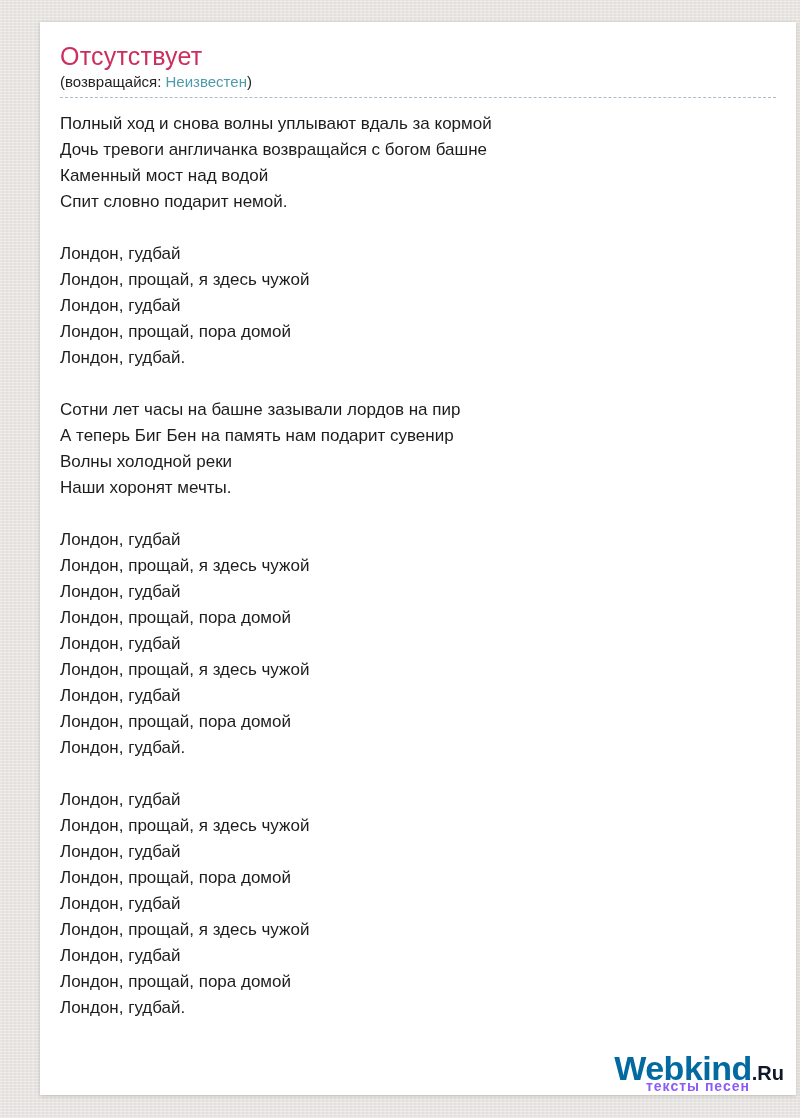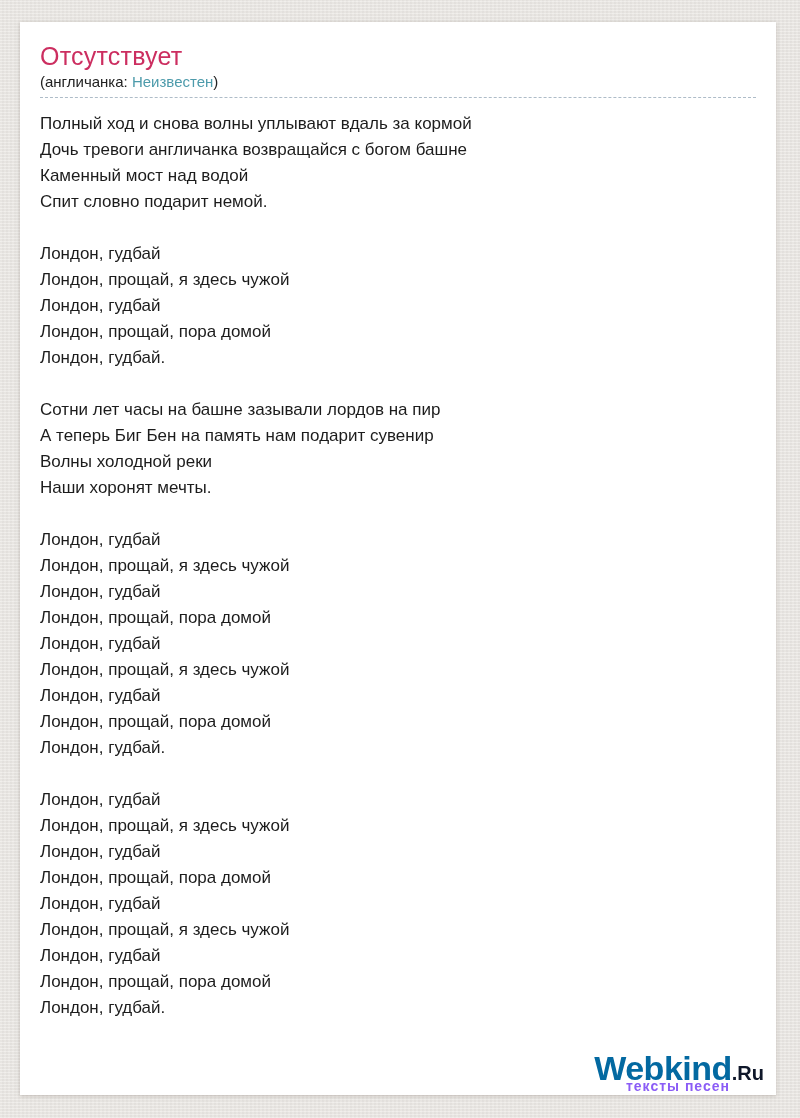--- a/index.html
+++ b/index.html
@@ -11,21 +11,21 @@
     height: 1118px;
     background-color: #e9e6e2;
     background-image:
       repeating-linear-gradient(0deg, rgba(255,255,255,0.25) 0 1px, rgba(0,0,0,0.015) 1px 3px),
       repeating-linear-gradient(90deg, rgba(255,255,255,0.12) 0 2px, rgba(0,0,0,0.012) 2px 4px);
     position: relative;
     overflow: hidden;
   }
   .card {
     position: absolute;
-    left: 20px;
+    left: 40px;
     top: 22px;
     width: 756px;
     height: 1073px;
     background: #ffffff;
     box-shadow: 0 1px 4px rgba(120,110,100,0.35);
     padding: 20px;
   }
   .title {
     font-size: 25px;
     font-weight: normal;
@@ -86,21 +86,21 @@
     padding-right: 34px;
   }
 </style>
 </head>
 <body>
 
 <div class="card">
 
   <div>
     <h1 class="title">Отсутствует</h1>
-    <div class="artist-line"><span>(англичанка: </span><a class="artist-link">Неизвестен</a><span>)</span></div>
+    <div class="artist-line"><span>(возвращайся: </span><a class="artist-link">Неизвестен</a><span>)</span></div>
   </div>
 
   <div class="lyrics" id="lyrics">
       <div class="stanza">
         <div class="line">Полный ход и снова волны уплывают вдаль за кормой</div>
         <div class="line">Дочь тревоги англичанка возвращайся с богом башне</div>
         <div class="line">Каменный мост над водой</div>
         <div class="line">Спит словно подарит немой.</div>
       </div>
       <div class="stanza">

